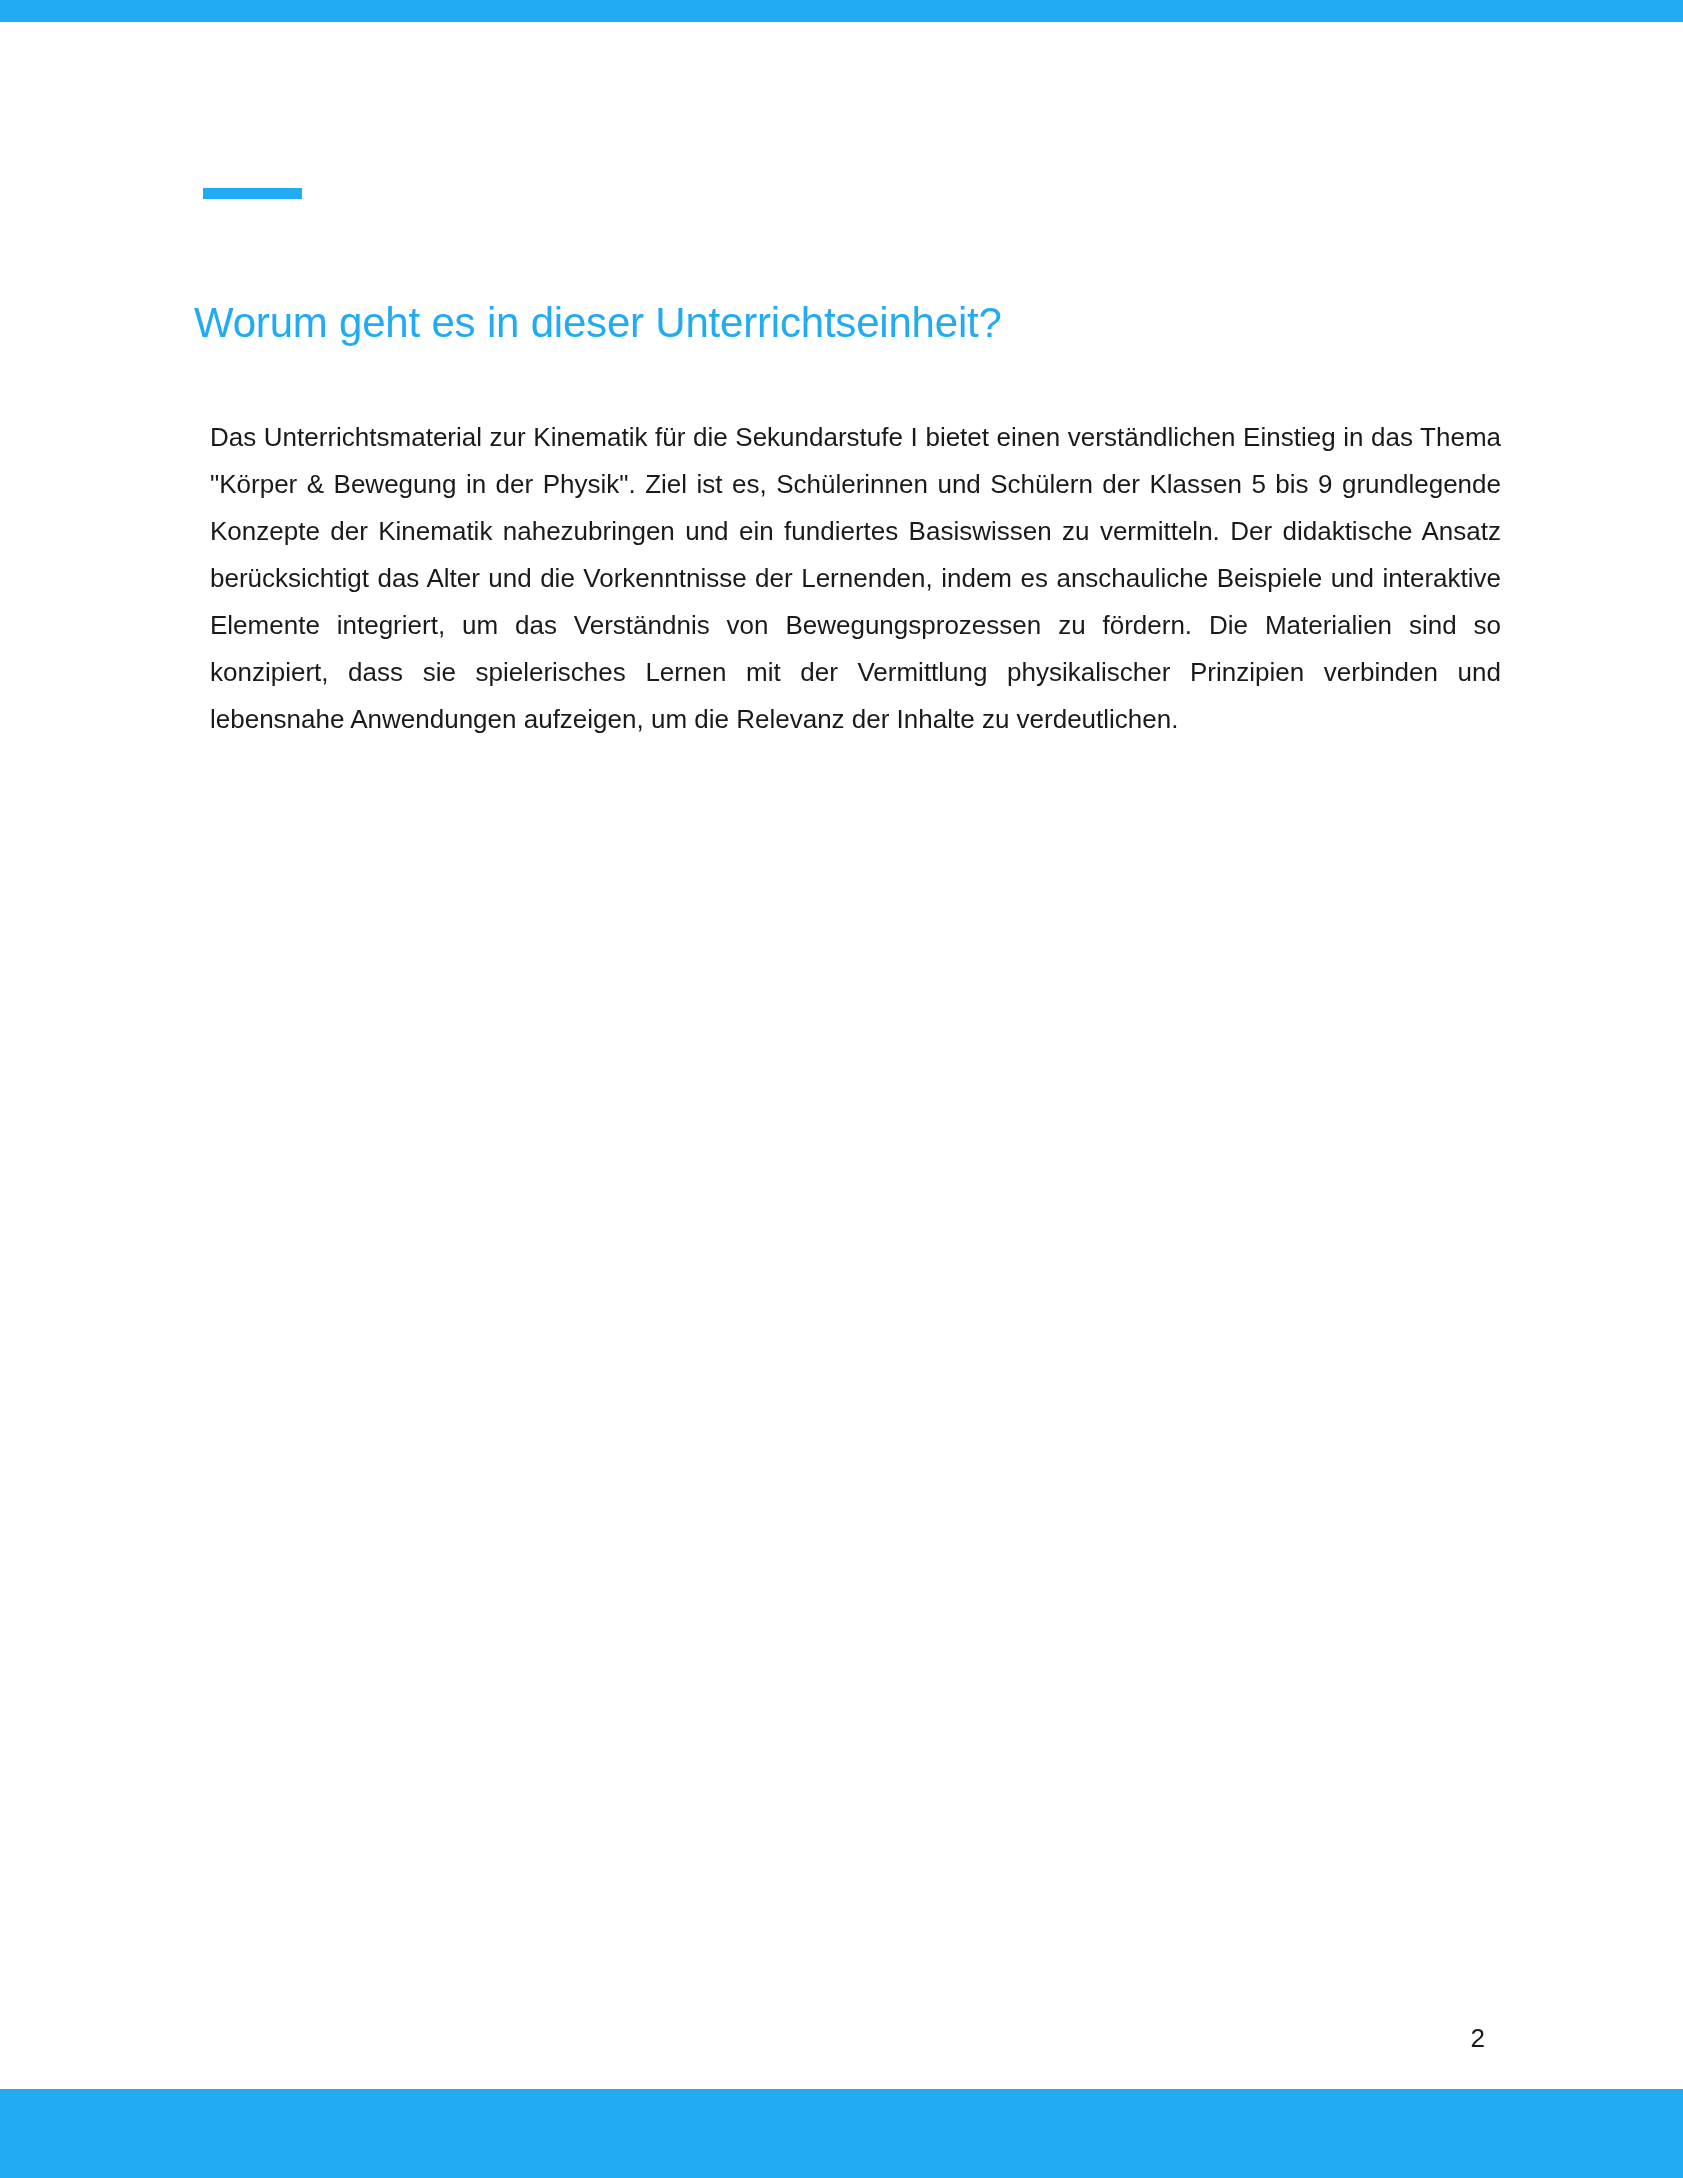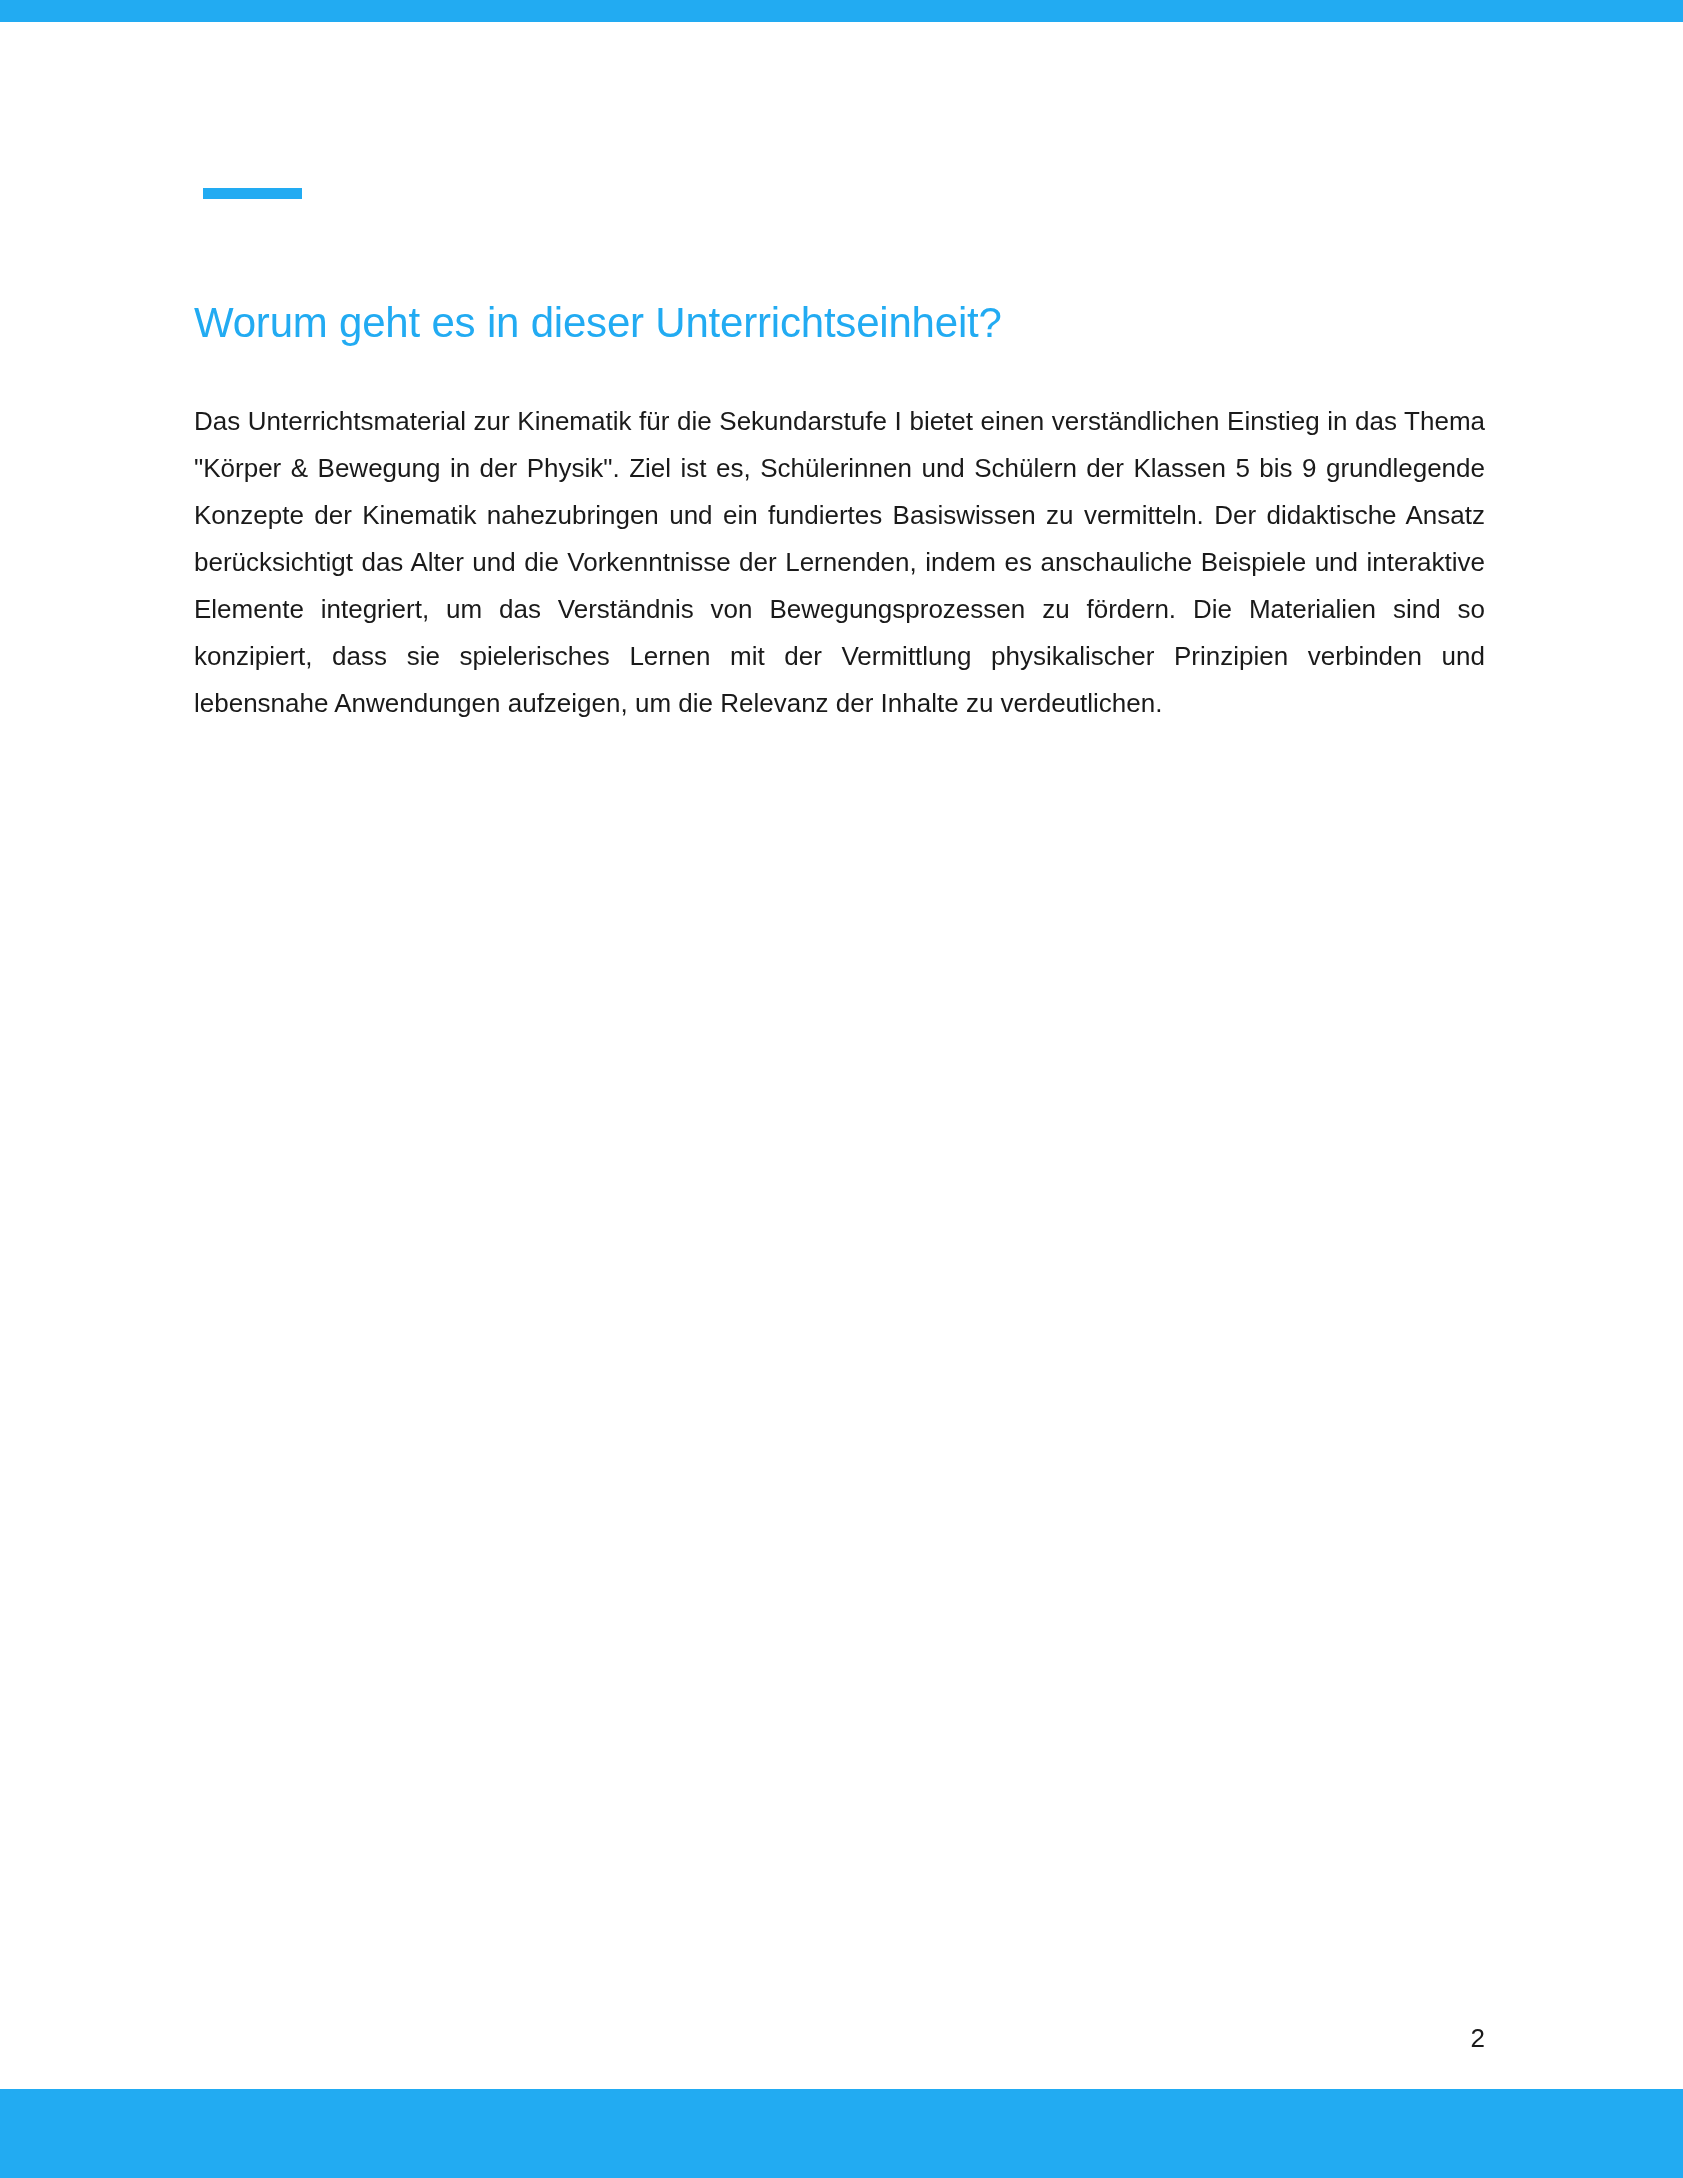--- a/index.html
+++ b/index.html
@@ -72,21 +72,21 @@
     letter-spacing: -0.2px;
     color: #22abf2;
     white-space: nowrap;
   }
 
   .body-copy {
     position: absolute;
     top: 398px;
     left: 0;
     width: 1291px;
-    margin: 0;
+    margin: 16px;
     font-size: 26px;
     font-weight: 400;
     line-height: 47px;
     color: #1a1a1a;
     text-align: justify;
     text-justify: inter-word;
     hyphens: none;
   }
 
   

